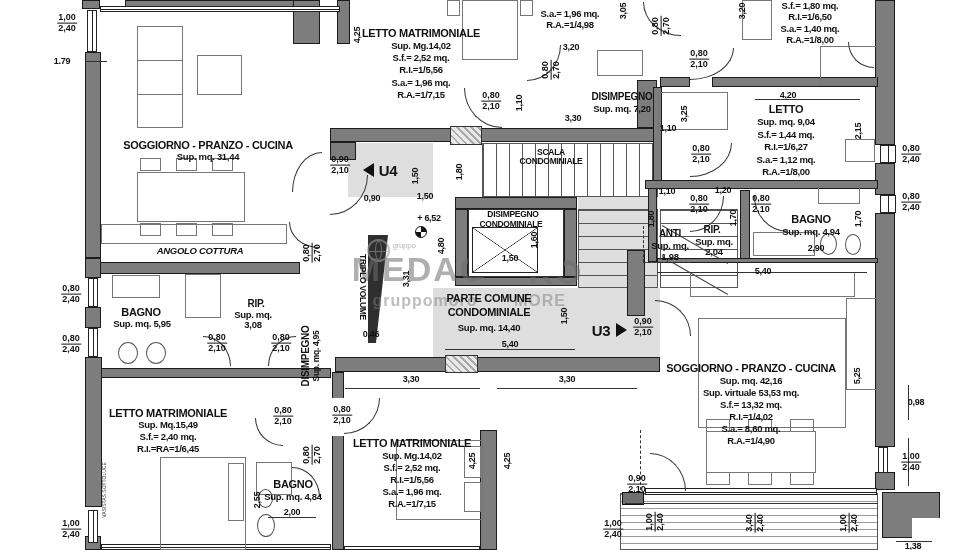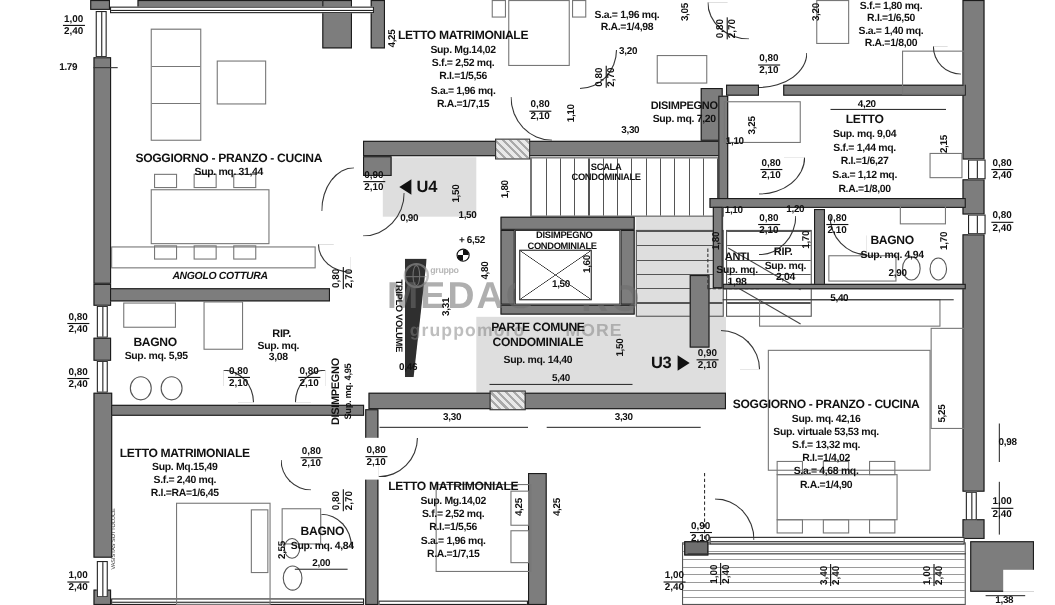--- a/index.html
+++ b/index.html
@@ -53,21 +53,21 @@
   .title{font-weight:700;font-size:11px}
   .title2{font-weight:700;font-size:10px}
   .sub{font-weight:700;font-size:9.5px}
   .small{font-weight:700;font-size:8.5px}
   .d{font-weight:700;font-size:9px}
   .tiny{font-size:5px;font-weight:400;letter-spacing:0;color:#333}
   .unit{font-weight:700;font-size:15px}
   .italic{font-style:italic;font-weight:700;font-size:9.5px}
   .wmbig{font-weight:700;font-size:34px;color:rgba(110,110,110,.55);letter-spacing:2px;z-index:5}
   .wmsmall{font-weight:700;font-size:16px;color:rgba(125,125,125,.5);letter-spacing:1px;z-index:5}
-  .wmtiny{font-weight:700;font-size:8px;color:rgba(125,125,125,.55);z-index:5}
+  .wmtiny{font-weight:400;font-size:8px;color:rgba(125,125,125,.55);z-index:5}
   .frac{position:absolute;transform:translate(-50%,-50%);text-align:center;color:#111;z-index:20;
         font-family:"Liberation Sans",sans-serif;font-weight:700;font-size:9px;line-height:1.1}
   .frac .top{display:block;border-bottom:1px solid #111;padding:0 1px}
   .frac .bot{display:block}
 </style>
 </head>
 <body>
 
 <div id="plan">
 
@@ -266,21 +266,21 @@
     <span class="lbl title2" style="left: 712px; top: 230px;">RIP.</span>
     <span class="lbl sub" style="left: 714px; top: 242px;">Sup. mq.</span>
     <span class="lbl sub" style="left: 714px; top: 252px;">2,04</span>
     <span class="lbl title" style="left: 811px; top: 219px;">BAGNO</span>
     <span class="lbl sub" style="left: 811px; top: 232px;">Sup. mq. 4,94</span>
     <span class="lbl title" style="left: 751px; top: 368px;">SOGGIORNO - PRANZO - CUCINA</span>
     <span class="lbl sub" style="left: 751px; top: 381px;">Sup. mq. 42,16</span>
     <span class="lbl sub" style="left: 751px; top: 393px;">Sup. virtuale 53,53 mq.</span>
     <span class="lbl sub" style="left: 751px; top: 405px;">S.f.= 13,32 mq.</span>
     <span class="lbl sub" style="left: 751px; top: 417px;">R.I.=1/4,02</span>
-    <span class="lbl sub" style="left: 751px; top: 429px;">S.a.= 4,68 mq.</span>
+    <span class="lbl sub" style="left: 751px; top: 429px;">S.a.= 8,60 mq.</span>
     <span class="lbl sub" style="left: 751px; top: 441px;">R.A.=1/4,90</span>
     <span class="lbl title" style="left: 412px; top: 443px;">LETTO MATRIMONIALE</span>
     <span class="lbl sub" style="left: 412px; top: 456px;">Sup. Mg.14,02</span>
     <span class="lbl sub" style="left: 412px; top: 468px;">S.f.= 2,52 mq.</span>
     <span class="lbl sub" style="left: 412px; top: 480px;">R.I.=1/5,56</span>
     <span class="lbl sub" style="left: 412px; top: 492px;">S.a.= 1,96 mq.</span>
     <span class="lbl sub" style="left: 412px; top: 504px;">R.A.=1/7,15</span>
     <span class="lbl small" style="left: 551px; top: 152px;">SCALA</span>
     <span class="lbl small" style="left: 551px; top: 161px;">CONDOMINIALE</span>
     <span class="lbl small" style="left: 513px; top: 214px;">DISIMPEGNO</span>

